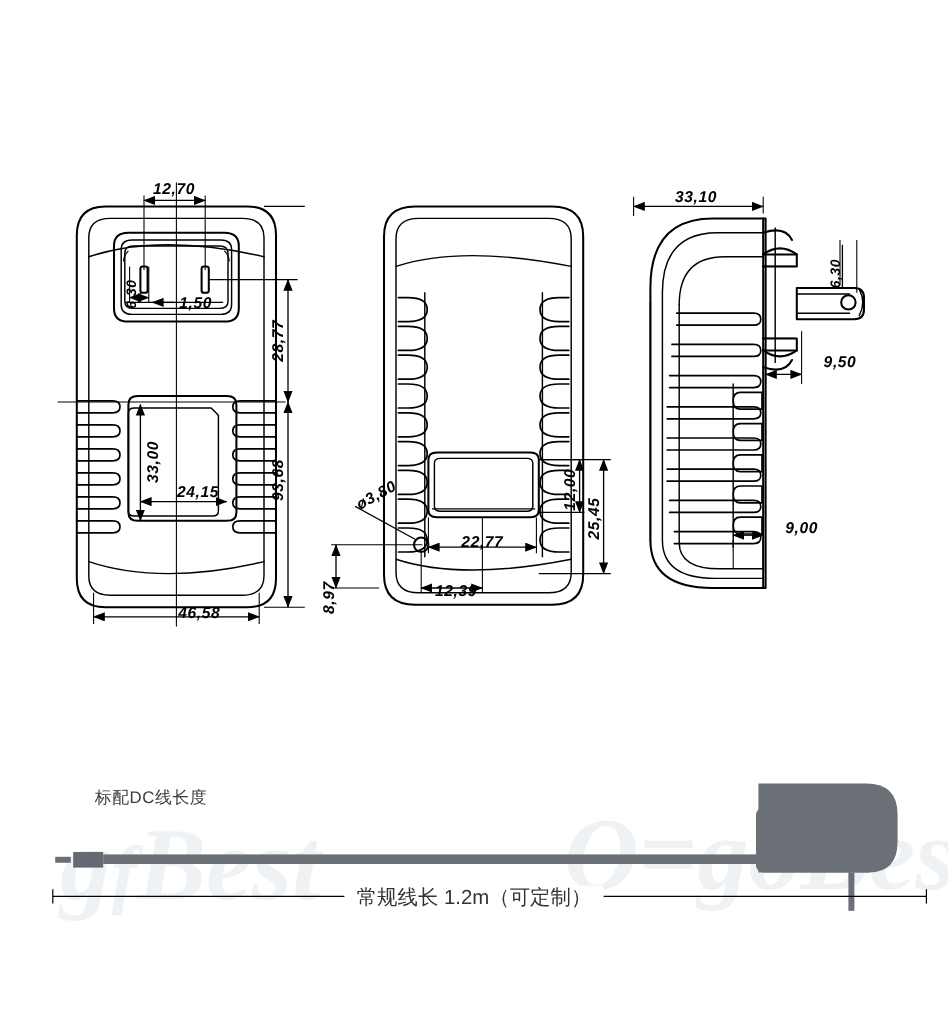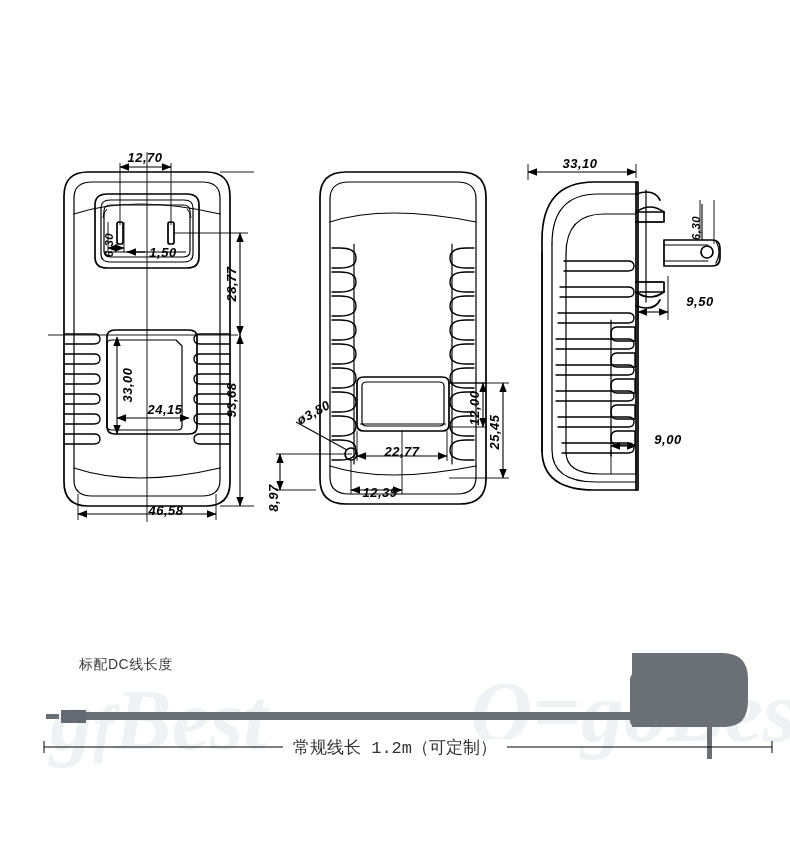--- a/index.html
+++ b/index.html
@@ -15,21 +15,21 @@
       color:#eef2f5;font-weight:700;}
   .cable-title{
     position:absolute;left:44px;top:656px;
     font-size:14px;color:#3c3c3c;letter-spacing:.5px;
     font-family:Liberation Sans, sans-serif;
     margin-left:35px;
   }
   .cable-len-label{
     position:absolute;top:736px;left:0;width:790px;text-align:center;
     font-size:17px;color:#333333;
-    font-family:Liberation Mono, monospace;
+    font-family:Liberation Sans, sans-serif;
   }
   .cable-len-label span{background:#ffffff;padding:0 10px;}
 </style>
 </head>
 <body>
 
 <div class="wm" style="left:50px;top:670px;font-size:86px;">g<span style="font-size:64px;">f</span>Best</div>
 <div class="wm" style="left:470px;top:662px;font-size:86px;">O=goBest</div>
 
 <div id="drawing-root">

